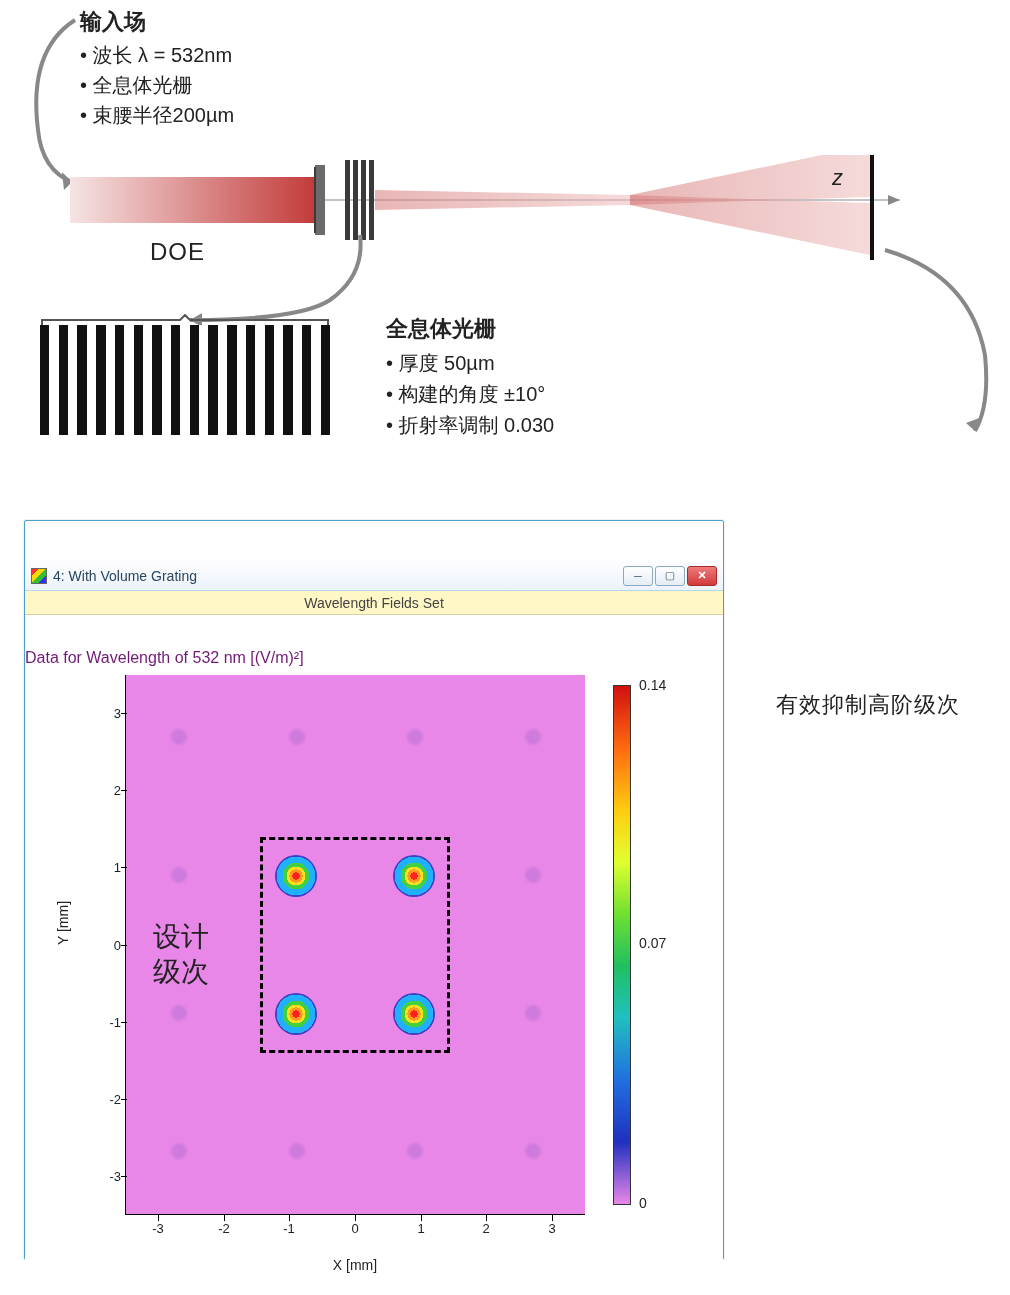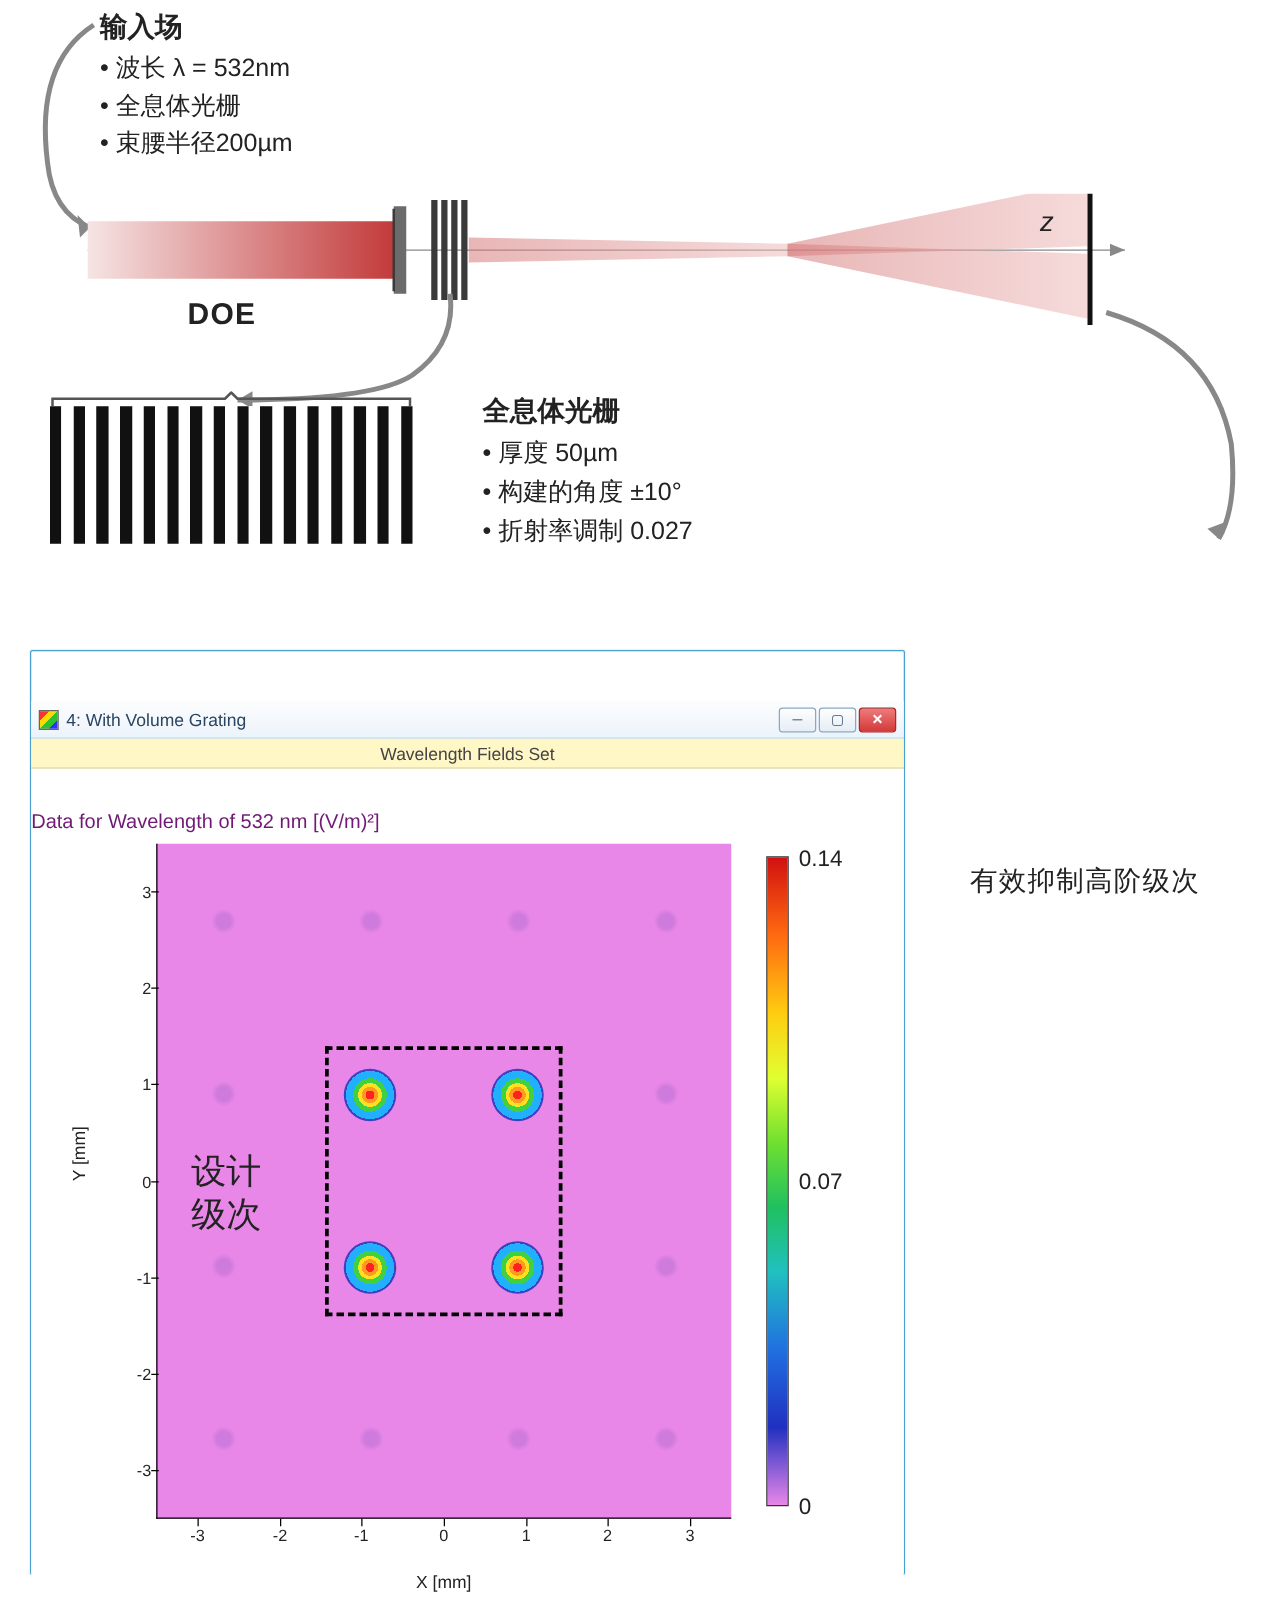--- a/index.html
+++ b/index.html
@@ -19,21 +19,21 @@
   }
   .input-specs {
     position: absolute;
     left: 80px; top: 5px;
     line-height: 1.5;
   }
   .input-specs .title { font-weight: 600; font-size: 22px; margin-bottom: 2px; }
   .input-specs .bullets div::before { content: "• "; }
   .input-arrow svg, .output-arrow svg, .grating-arrow svg { overflow: visible; }
   .input-arrow { position: absolute; left: 20px; top: 10px; }
-  .doe-label { position: absolute; left: 150px; top: 238px; font-size: 24px; letter-spacing: 1px; font-weight: bold; }
+  .doe-label { position: absolute; left: 150px; top: 238px; font-size: 24px; letter-spacing: 1px; }
   .axis-z-label { position: absolute; left: 832px; top: 165px; font-size: 22px; font-style: italic; }
   .beam-area { position: absolute; left: 70px; top: 155px; width: 870px; height: 90px; }
 
   .grating-arrow { position: absolute; left: 120px; top: 230px; }
   .output-arrow { position: absolute; left: 790px; top: 245px; }
 
   .grating-pattern {
     position: absolute;
     left: 40px; top: 325px;
     width: 290px; height: 110px;
@@ -187,21 +187,21 @@
       #ff6a10 12%,
       #ffcc10 24%,
       #e0ff30 34%,
       #70e030 44%,
       #20c060 54%,
       #20c0c0 64%,
       #2070e0 76%,
       #2030c0 88%,
       #e887e8 100%);
   }
-  .cb-label { position: absolute; left: 614px; font-size: 18px; }
+  .cb-label { position: absolute; left: 614px; font-size: 14px; }
 
   
   .suppress-note {
     position: absolute;
     left: 776px; top: 690px;
     font-size: 22px;
     letter-spacing: 1px;
   }
 </style>
 </head>
@@ -315,21 +315,21 @@
     <div class="bar b"></div>
       <div class="bar w"></div>
       <div class="bar b"></div>
   </div>
 
   <div class="grating-specs">
     <div class="title">全息体光栅</div>
     <div class="bullets">
       <div>厚度 50µm</div>
       <div>构建的角度 ±10°</div>
-      <div>折射率调制 0.027</div>
+      <div>折射率调制 0.030</div>
     </div>
   </div>
 </div>
 
 <div class="plot-window">
   <div class="titlebar">
     <span class="icon"></span>
     <span class="title-text">4: With Volume Grating</span>
     <div class="win-btns">
       <div class="win-btn">─</div>

